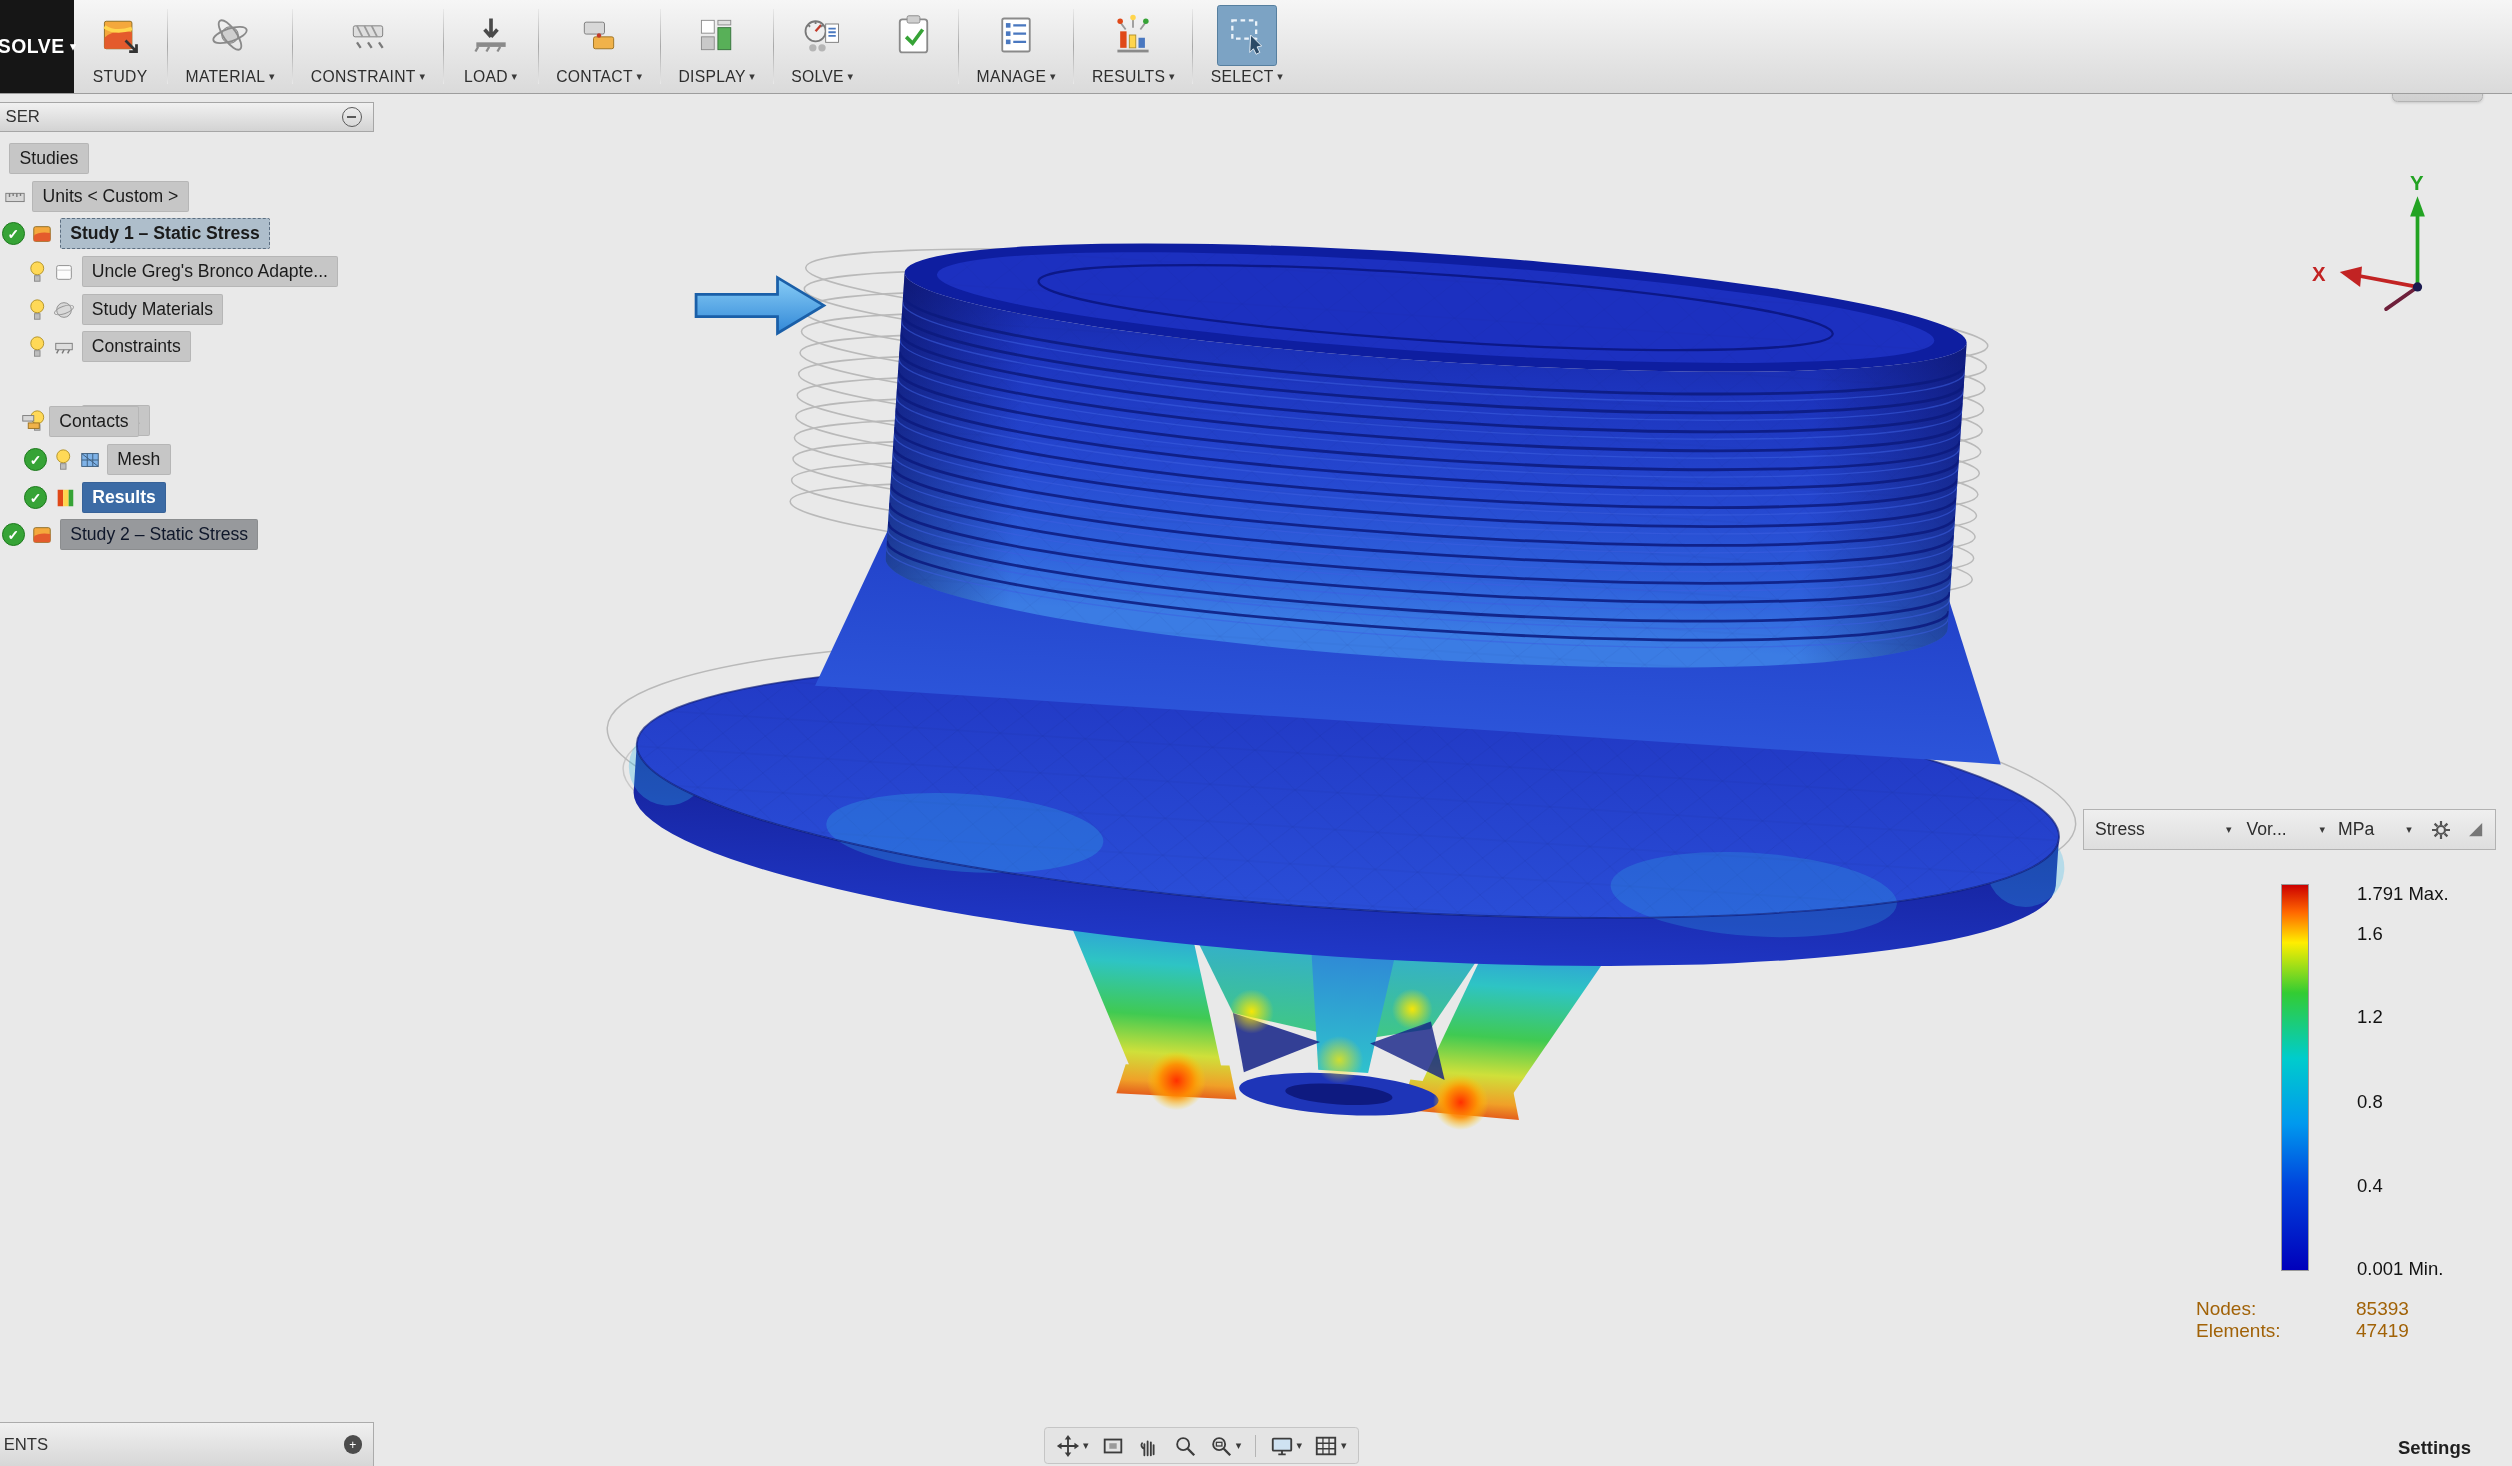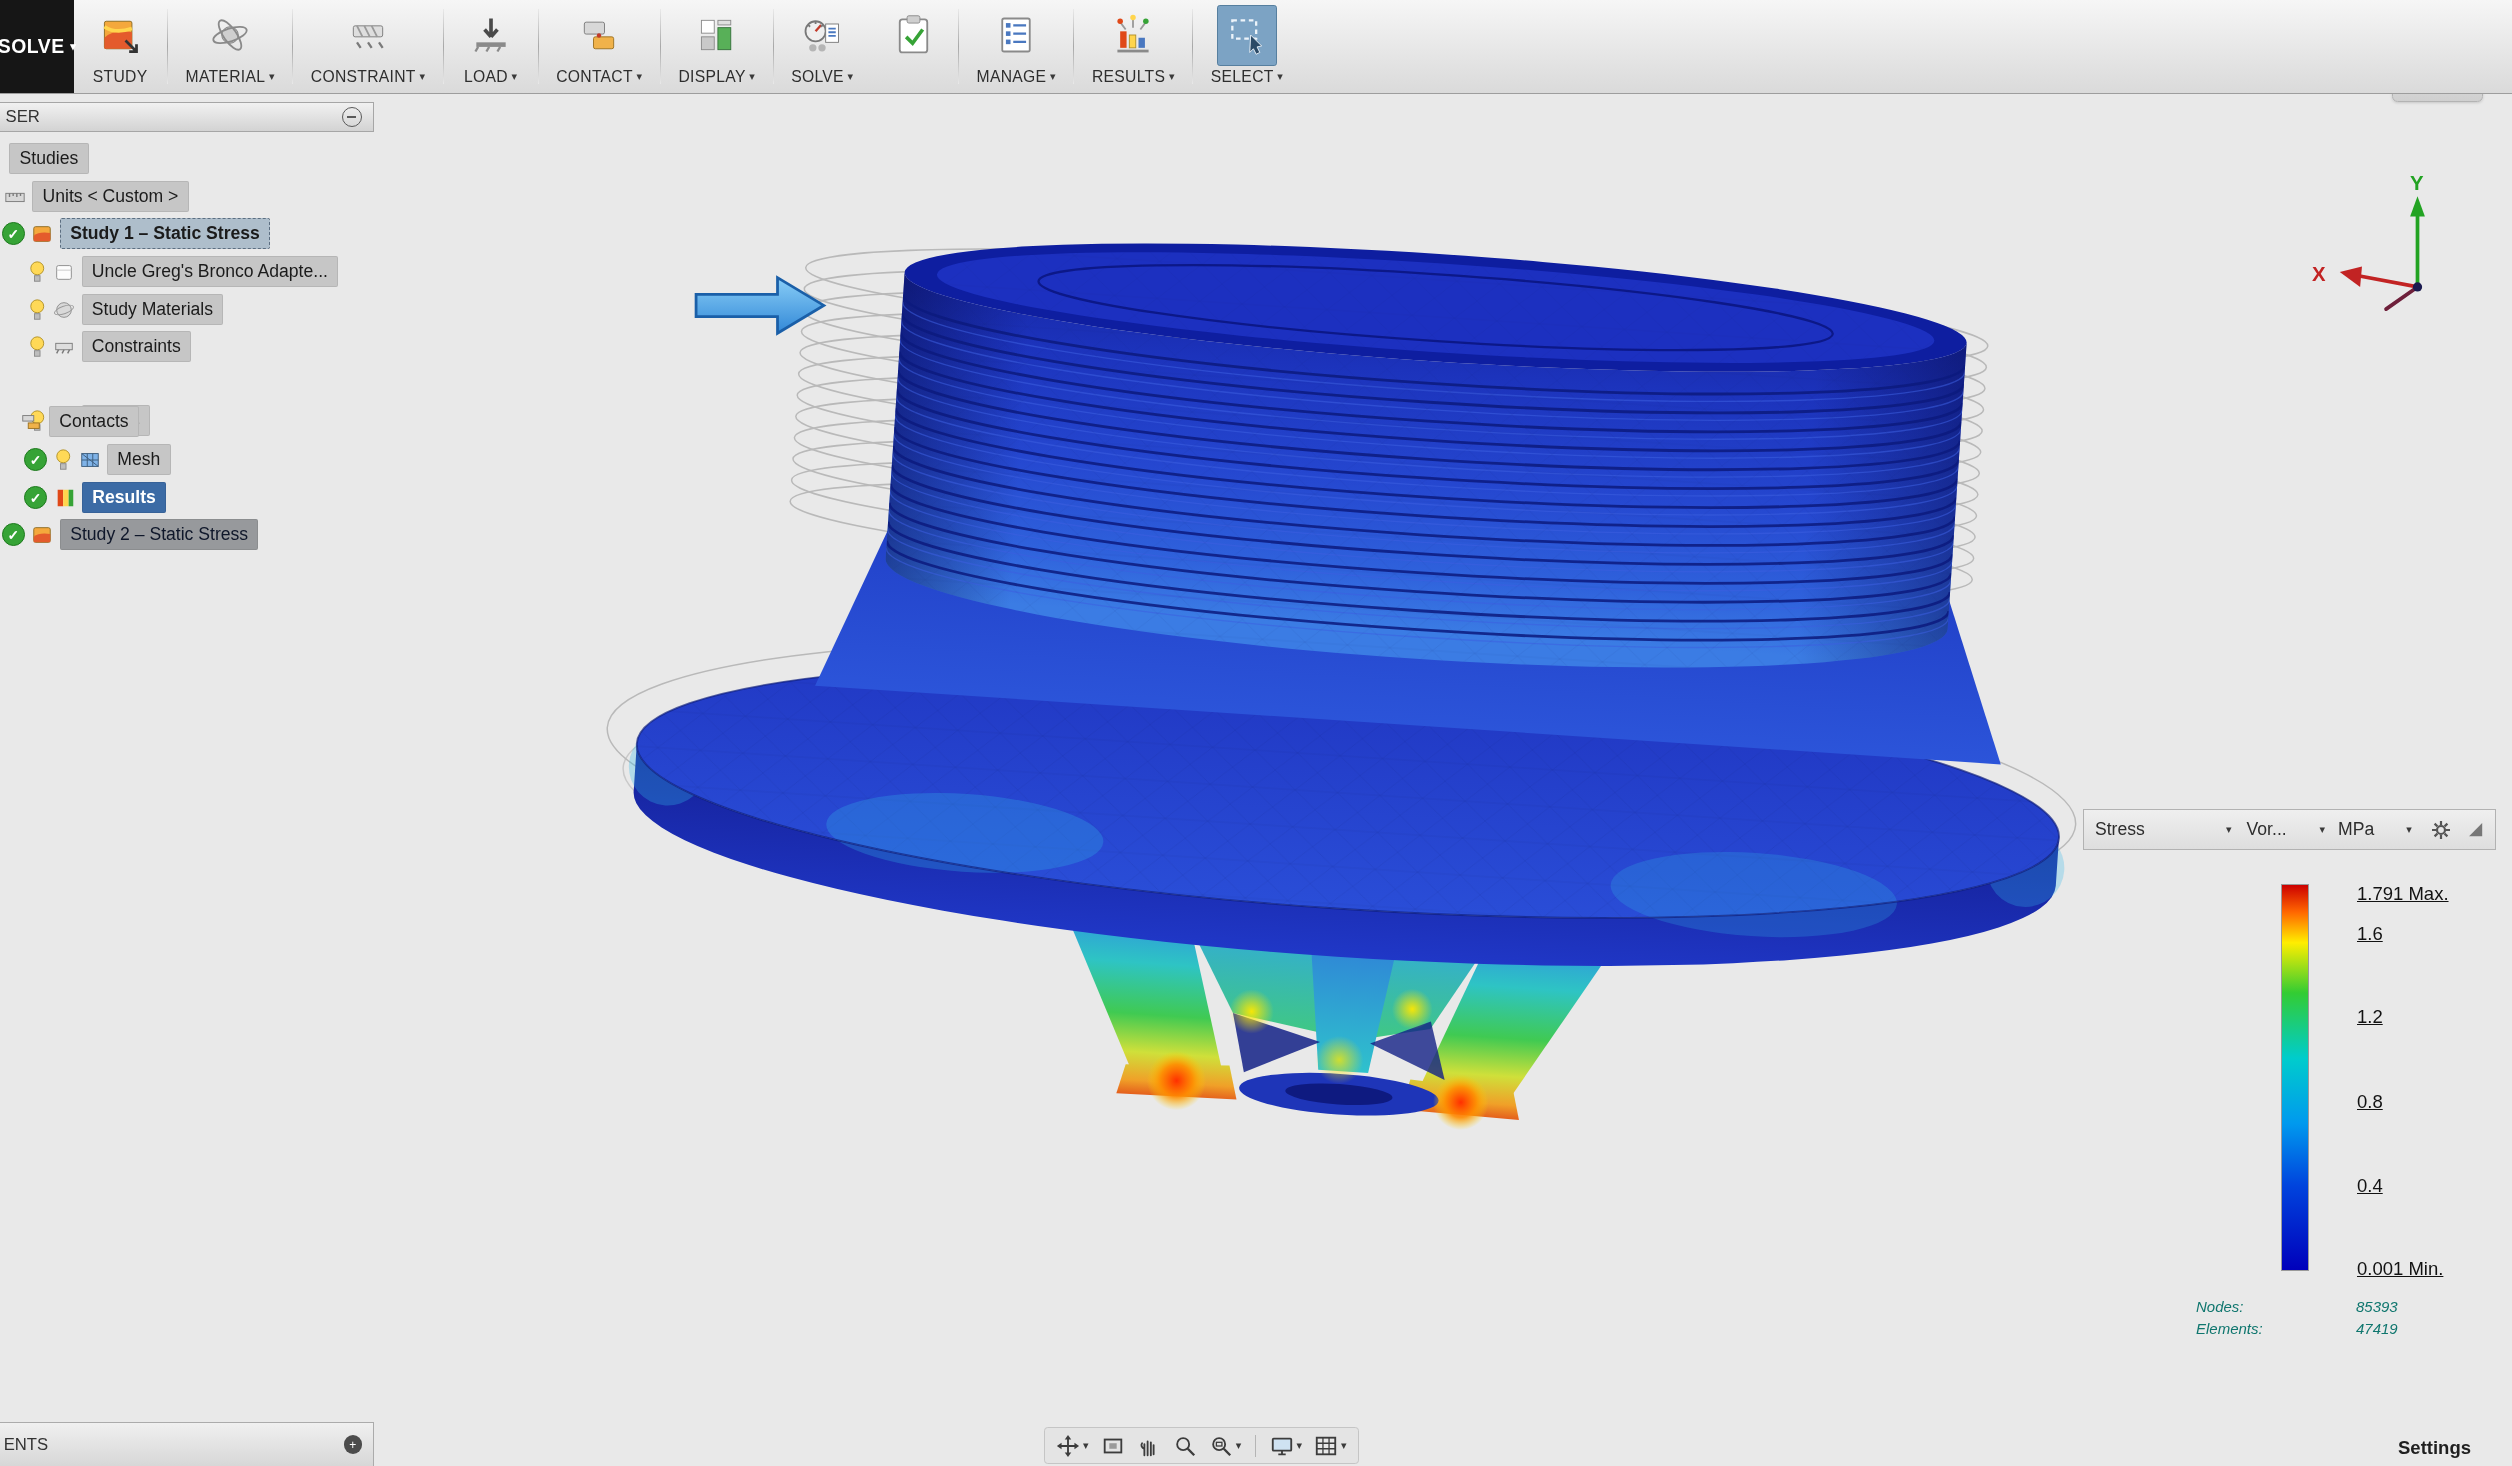--- a/index.html
+++ b/index.html
@@ -75,22 +75,22 @@
     border:0.9px solid #b2b2b2;box-sizing:border-box;
     display:flex;align-items:center;padding:0 11px;font-size:17.6px;color:#2d2d2d;
   }
   .lh-dd{display:flex;align-items:center;gap:11px;}
   .colorbar{
     position:absolute;left:2281px;top:884px;width:28px;height:387px;z-index:20;
     border:0.9px solid #9a9a9a;box-sizing:border-box;
     background:linear-gradient(#cc0000 0%, #ff6600 7%, #ffee00 15%, #33cc33 28%,
                #00cccc 45%, #0099ee 62%, #0044dd 78%, #0000bb 100%);
   }
-  .tick{position:absolute;left:2357px;font-size:18.5px;color:#121212;z-index:20;white-space:nowrap;text-decoration:underline;}
-  .stat{position:absolute;font-size:15px;color:#0f766e;z-index:20;font-style:italic;}
+  .tick{position:absolute;left:2357px;font-size:18.5px;color:#121212;z-index:20;white-space:nowrap;}
+  .stat{position:absolute;font-size:19px;color:#a16207;z-index:20;}
   
   .navbar{
     position:absolute;left:1044px;bottom:1.9px;height:35px;z-index:20;
     display:flex;align-items:center;gap:8.3px;padding:0 9.3px;
     background:rgba(228,228,228,.95);border:0.9px solid #c5c5c5;border-radius:3.7px;
   }
   .navbtn{display:flex;align-items:center;gap:2.8px;padding:1.9px;}
   .nsep{width:0.9px;height:22px;background:#b5b5b5;margin:0 3.7px;}
   .comments-bar{
     position:absolute;left:0;bottom:0;width:374px;height:44px;z-index:20;

